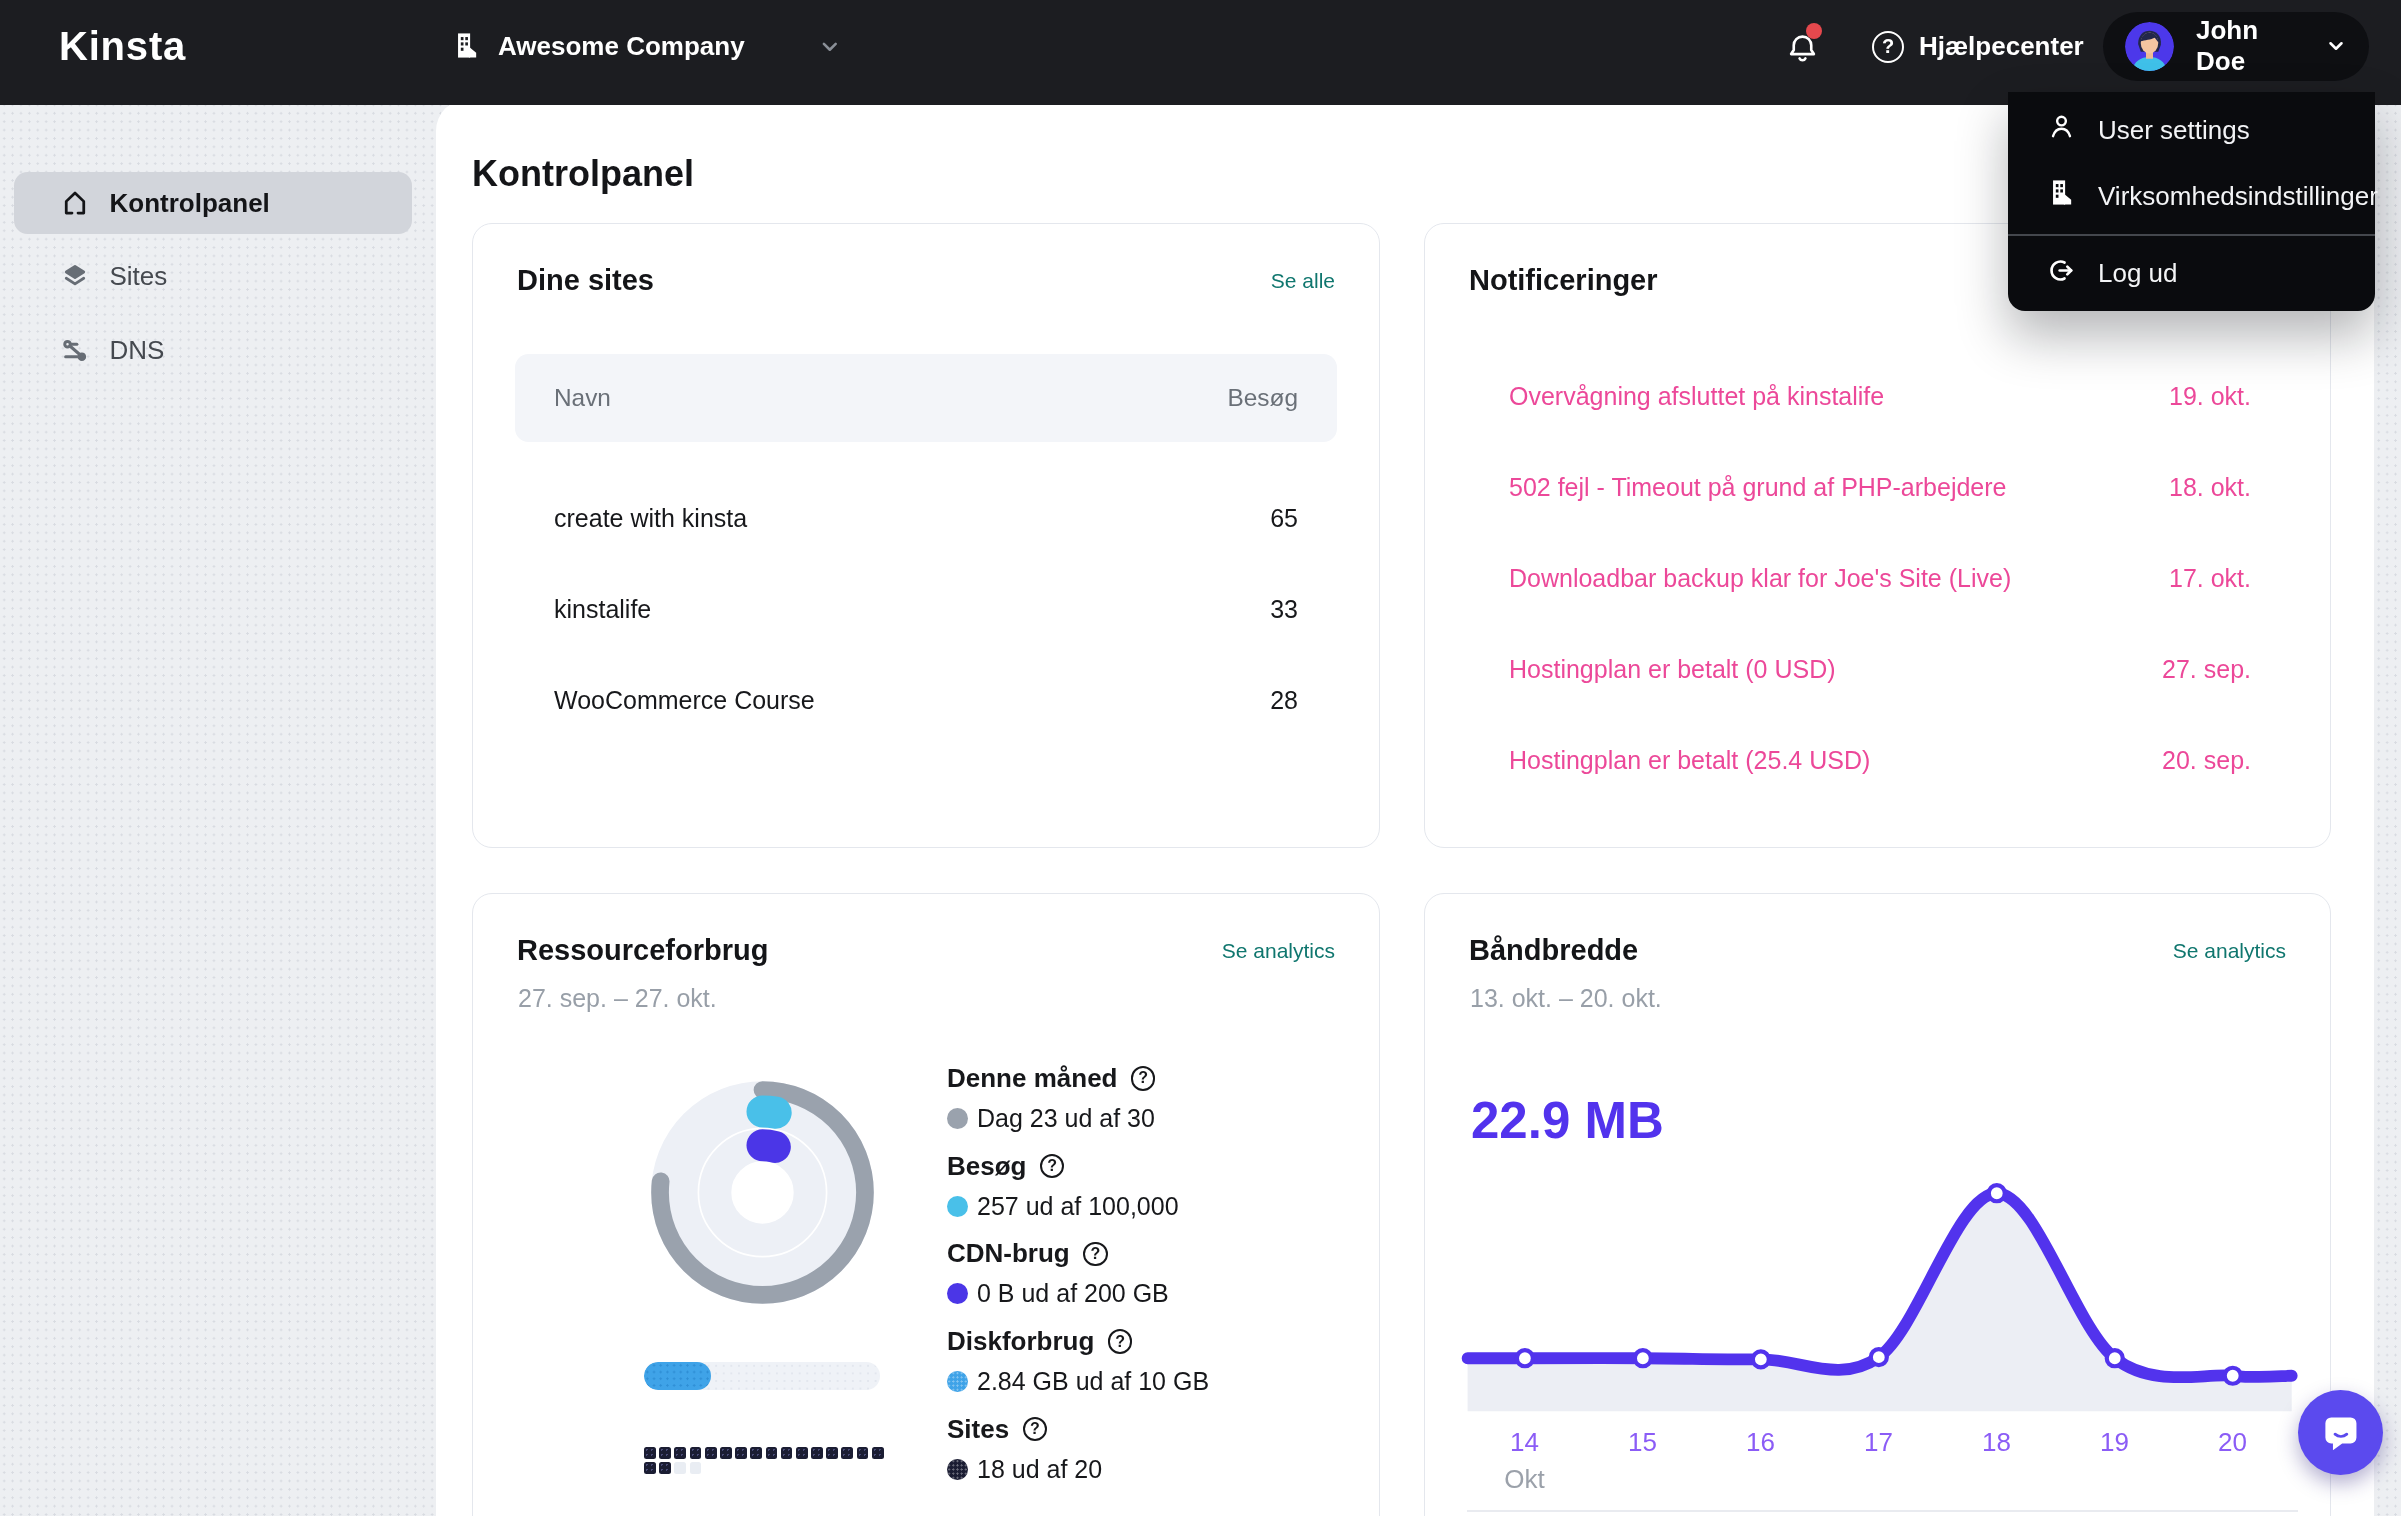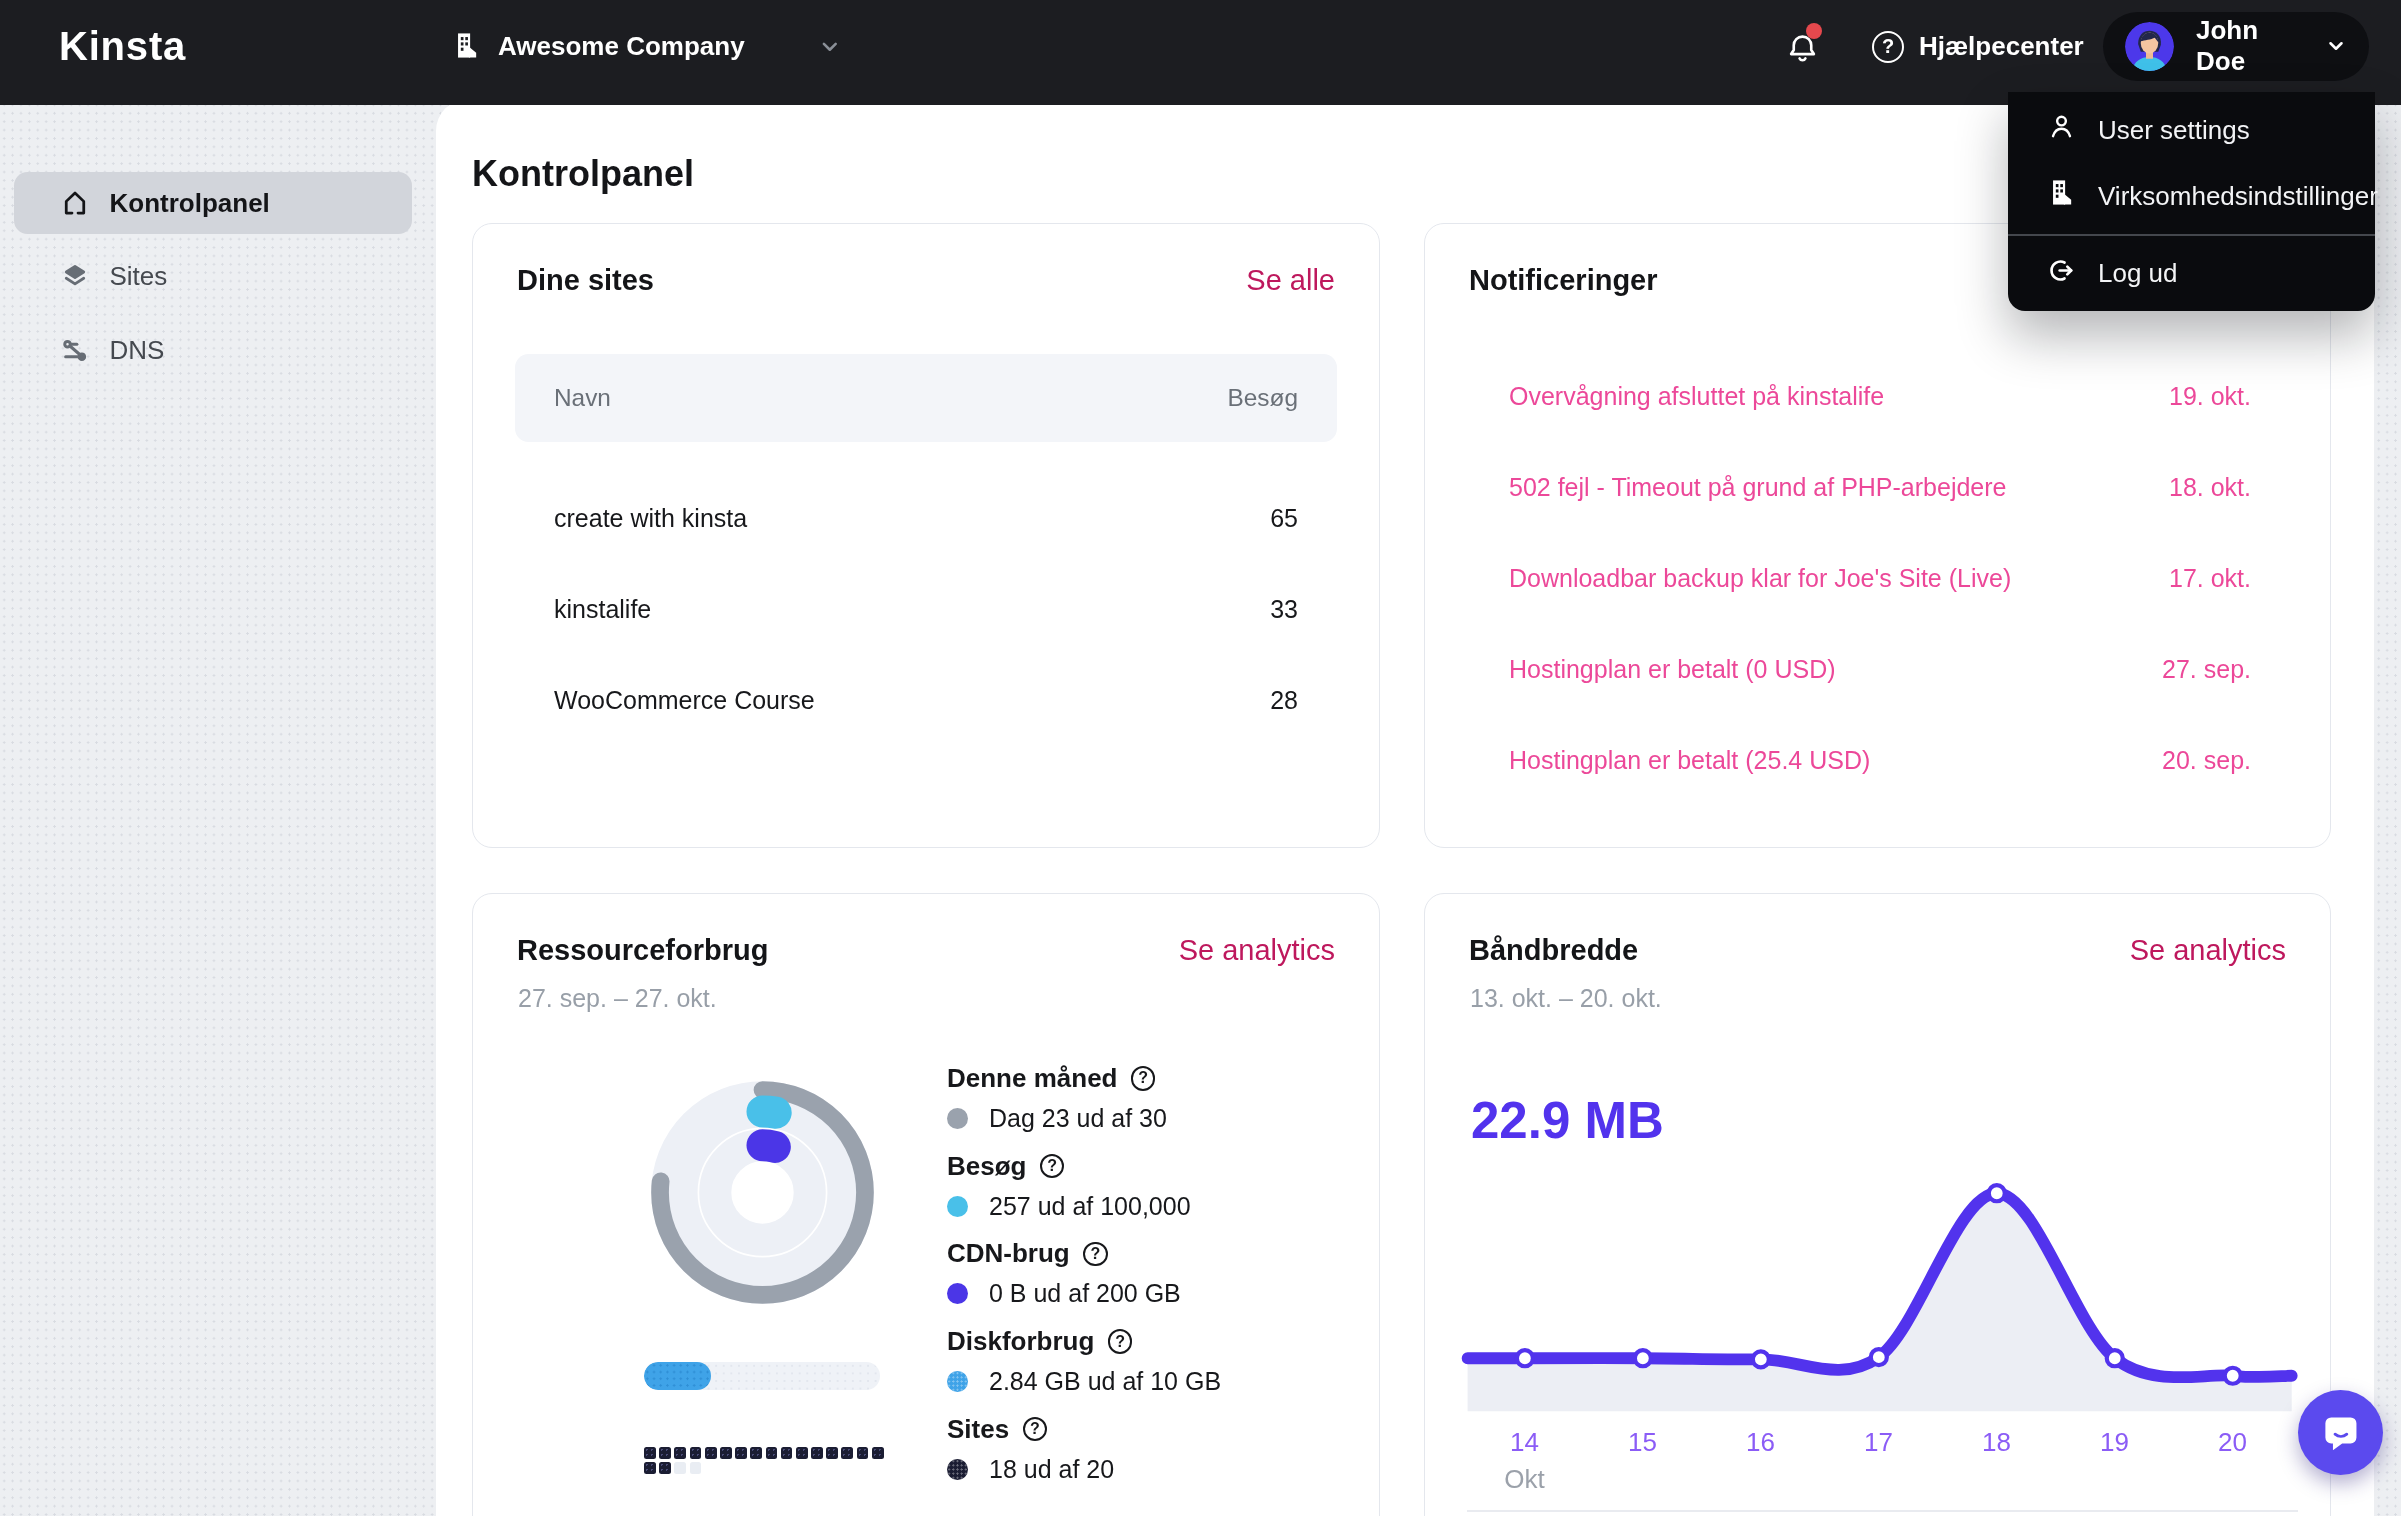--- a/index.html
+++ b/index.html
@@ -44,21 +44,21 @@
   .content { position:absolute; left:436px; top:99px; right:27px; bottom:0; background:#fff; border-radius:32px 32px 0 0; overflow:hidden; z-index:5; }
   .page-title { position:absolute; left:36px; top:54px; font-size:36px; font-weight:800; color:#141518; }
 
   .card { position:absolute; background:#fff; border:1.7px solid #E4E7ED; border-radius:20px; }
   .card.sites   { left:36px;   top:124px; width:908px; height:625px; }
   .card.notifs  { left:988px; top:124px; width:907px; height:625px; }
   .card.res     { left:36px;   top:794px; width:908px; height:725px; }
   .card.bw      { left:988px; top:794px; width:907px; height:725px; }
   .card-head { display:flex; justify-content:space-between; align-items:center; padding:40px 44px 0 44px; }
   .card-title { font-size:29px; font-weight:800; color:#141518; }
-  .card-action { font-size:29px; font-weight:500; color:#be185d; cursor:pointer; }
+  .card-action { font-size:21px; font-weight:500; color:#0f766e; cursor:pointer; }
   .period { margin:17px 0 0 45px; font-size:25px; color:#989FA8; }
 
   
   .thead { margin:57px 42px 0; height:88px; background:#F3F5F9; border-radius:13.5px; display:flex; justify-content:space-between; align-items:center; padding:0 39px; font-size:24.4px; color:#6A7078; }
   .srow { margin:0 42px; height:91px; display:flex; justify-content:space-between; align-items:flex-end; padding:0 39px; font-size:25px; color:#17181B; cursor:pointer; }
   .srow .val { font-weight:400; }
 
   
   .nlist { margin-top:54px; }
   .nrow { margin:0 42px; height:91px; display:flex; justify-content:space-between; align-items:center; padding:0 37px 0 42px; font-size:25px; color:#ec4899; cursor:pointer; }
@@ -69,21 +69,21 @@
     background-image:radial-gradient(#E2E6EE 1px, transparent 1px); background-size:7.6px 7.6px; overflow:hidden; }
   .hbar .fill { height:100%; border-radius:14.3px; background:#3FA3E8;
     background-image:radial-gradient(#2F8FD6 1.3px, transparent 1.3px); background-size:6.7px 6.7px; }
   .squares { position:absolute; left:171px; top:553px; width:243px; display:flex; flex-wrap:wrap; gap:3.4px; }
   .sq { width:11.8px; height:11.8px; border-radius:2.5px; }
   .sq.on { background:#1B1D33; background-image:radial-gradient(#4A4C78 1px, transparent 1px); background-size:5px 5px; }
   .sq.off { background:#E9EDF3; }
   .legend { position:absolute; left:474px; top:169px; display:flex; flex-direction:column; gap:17.7px; }
   .lgroup .lhead { display:flex; align-items:center; gap:13.5px; font-size:26px; font-weight:700; color:#17181B; }
   .lgroup .lhead .qicon { width:24.4px; height:24.4px; border-width:2.1px; font-size:16px; }
-  .lgroup .lrow { display:flex; align-items:center; gap:21px; margin-top:10px; font-size:25px; color:#17181B; }
+  .lgroup .lrow { display:flex; align-items:center; gap:9px; margin-top:10px; font-size:25px; color:#17181B; }
   .ldot { width:21px; height:21px; border-radius:50%; flex:0 0 auto; }
   .ldot.textured { background-image:radial-gradient(rgba(255,255,255,.35) 1px, transparent 1px); background-size:4.2px 4.2px; }
 
   
   .big-number { position:absolute; left:46px; top:197px; font-size:51px; font-weight:800; color:#5233ED; }
   .bw-chart { position:absolute; left:34px; top:278px; width:843px; height:241px; }
   .bw-labels { position:absolute; left:34px; top:533px; width:843px; height:101px; }
   .bw-xl { position:absolute; width:67px; text-align:center; font-size:26px; color:#8b5cf6; }
   .bw-month { position:absolute; width:67px; text-align:center; font-size:26px; color:#9BA1AA; top:37px; }
   .bw-divider { position:absolute; left:42px; width:831px; top:616px; height:1.7px; background:#E9EBF0; }

